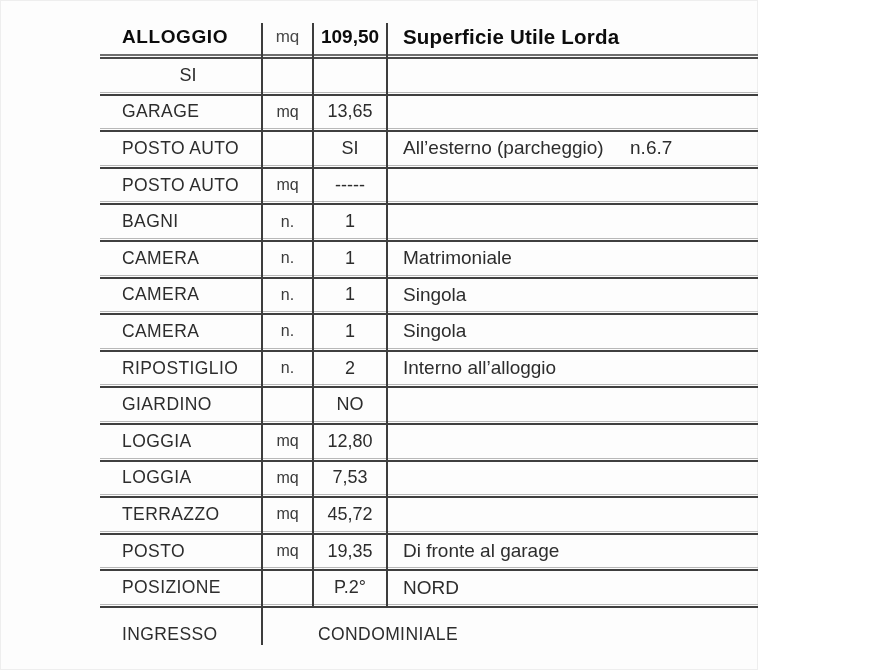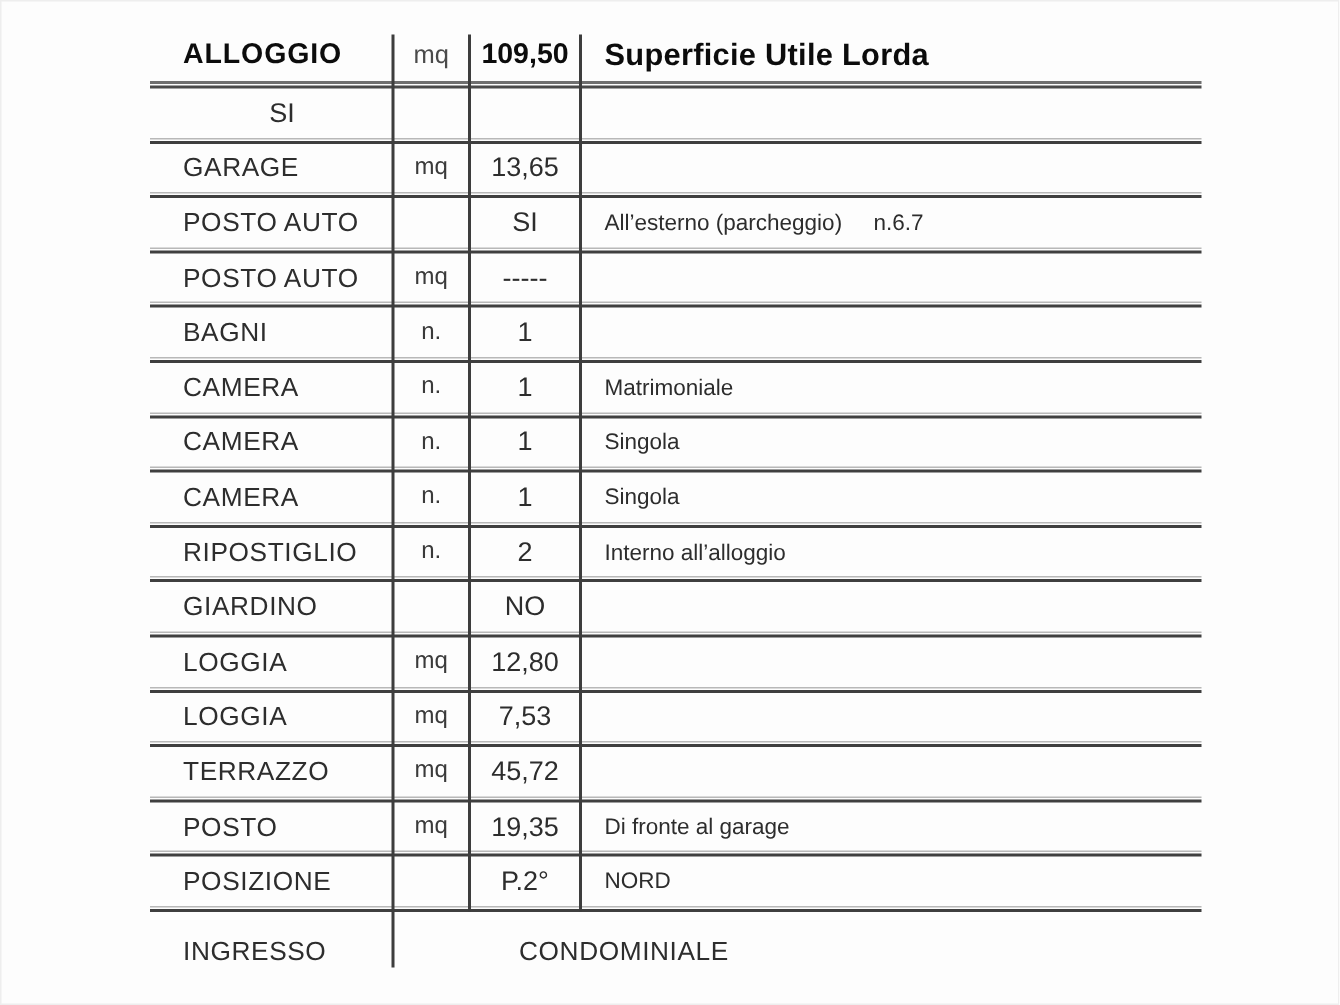--- a/index.html
+++ b/index.html
@@ -2,21 +2,21 @@
 <html lang="it"><head>
 <meta charset="utf-8">
 <style>
   html, body {
     margin: 0;
     padding: 0;
     background: #ffffff;
   }
   .canvas {
     position: relative;
-    width: 893px;
+    width: 758px;
     height: 670px;
     background: #fdfdfd;
     box-shadow: inset 0 0 0 1px #eeeeee;
     overflow: hidden;
     font-family: "Liberation Sans", "DejaVu Sans", sans-serif;
     color: #2d2d2d;
   }
   .table {
     position: absolute;
     left: 100px;
@@ -46,27 +46,27 @@
     color: #3a3a3a;
   }
   .cell.value {
     width: 74px;
     text-align: center;
     font-size: 18px;
   }
   .cell.desc {
     flex: 1;
     padding-left: 16px;
-    font-size: 15px;
+    font-size: 19px;
     white-space: pre;
     overflow: hidden;
   }
   .cell.merged {
     flex: 1;
-    padding-left: 84px;
+    padding-left: 56px;
     font-size: 17.5px;
     letter-spacing: 0.4px;
   }
 
   
   .row.header .label {
     font-weight: bold;
     font-size: 19px;
     color: #0c0c0c;
     letter-spacing: 0.6px;

